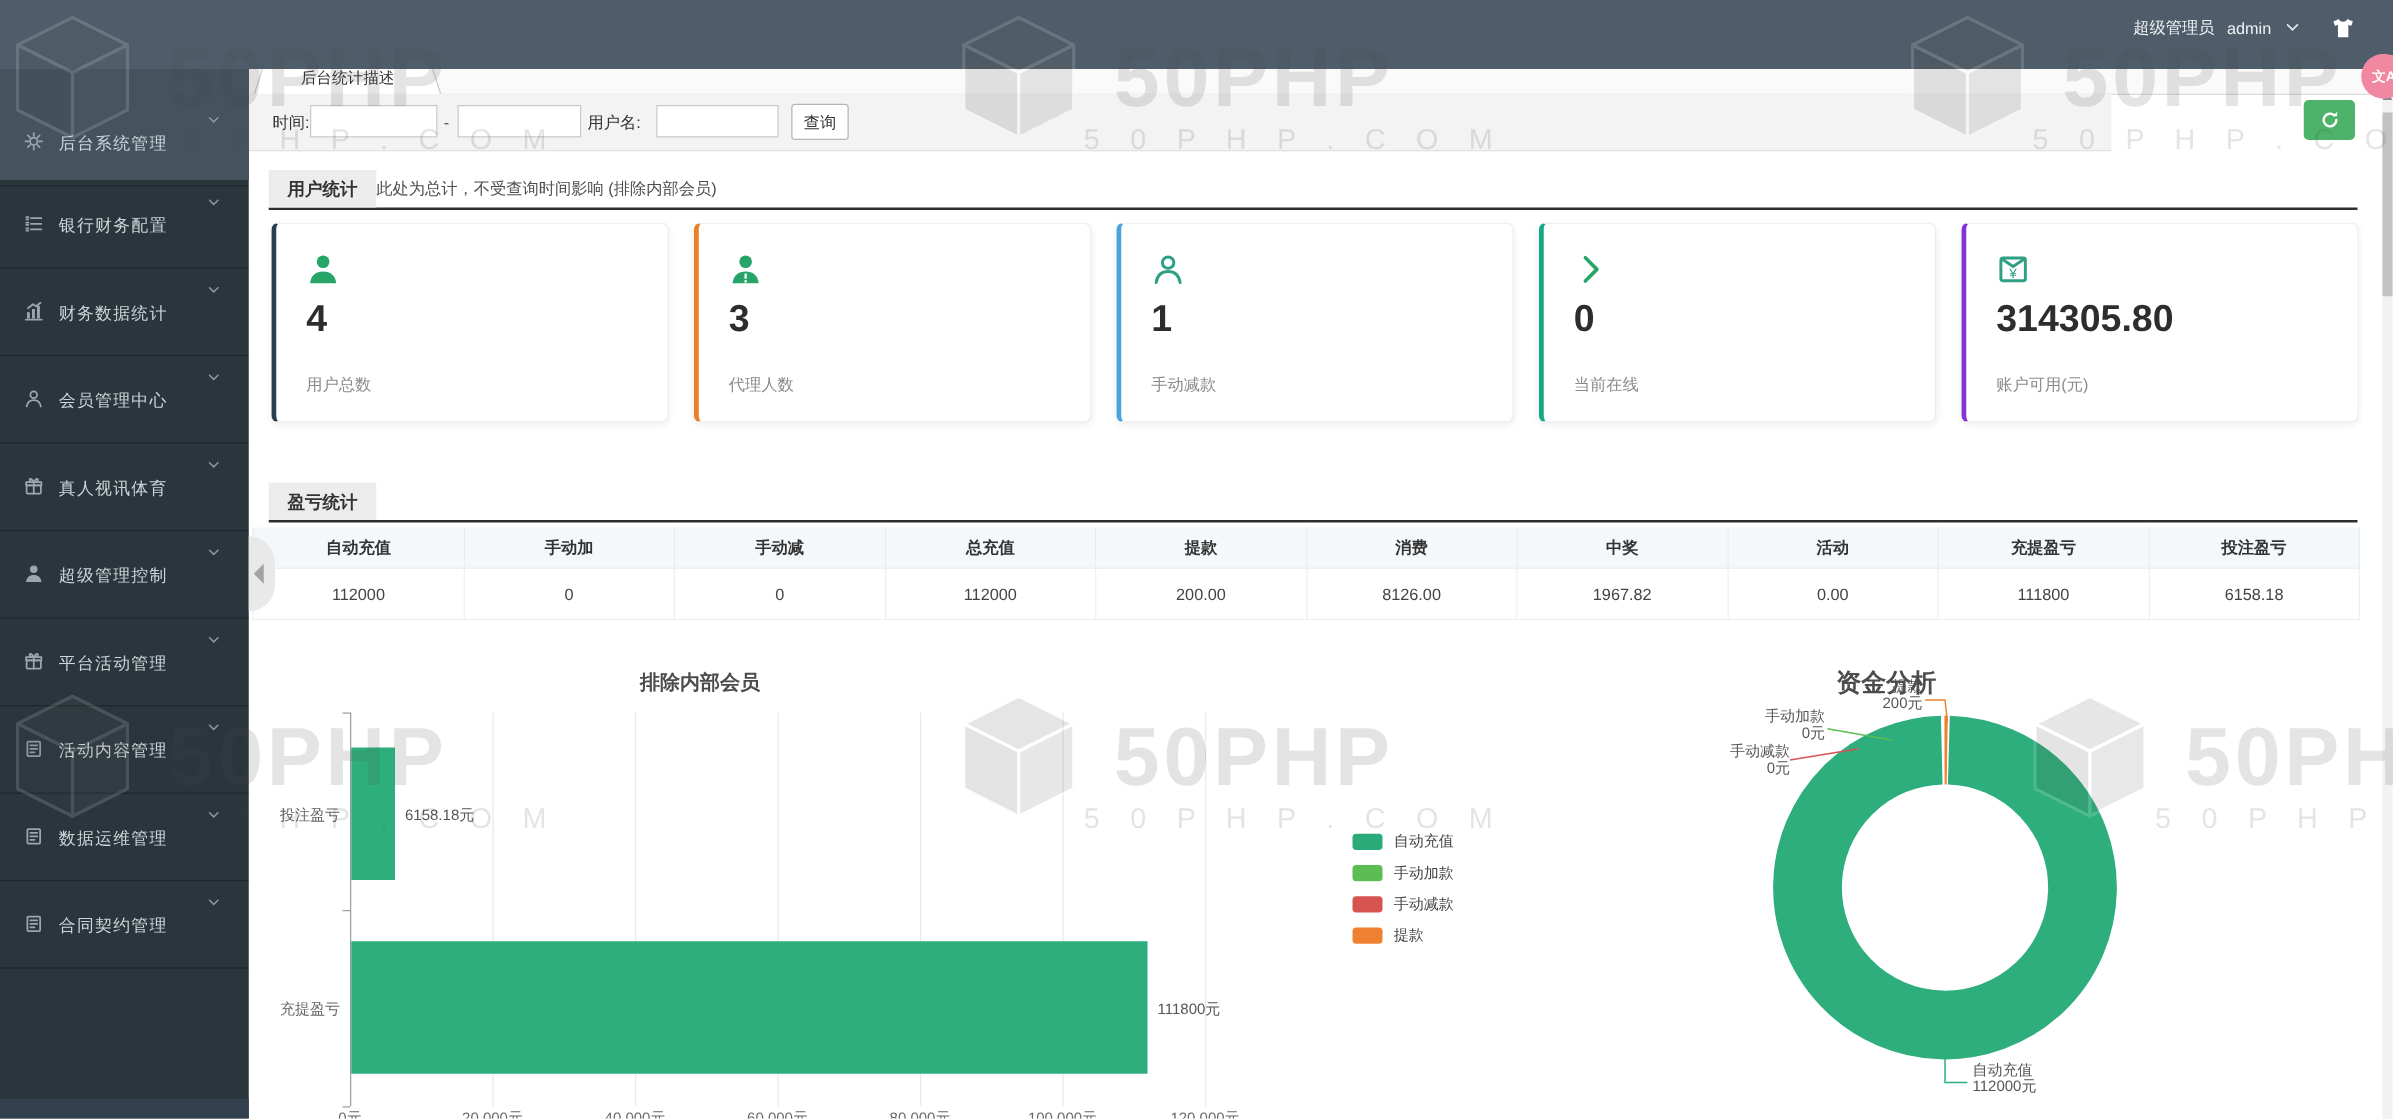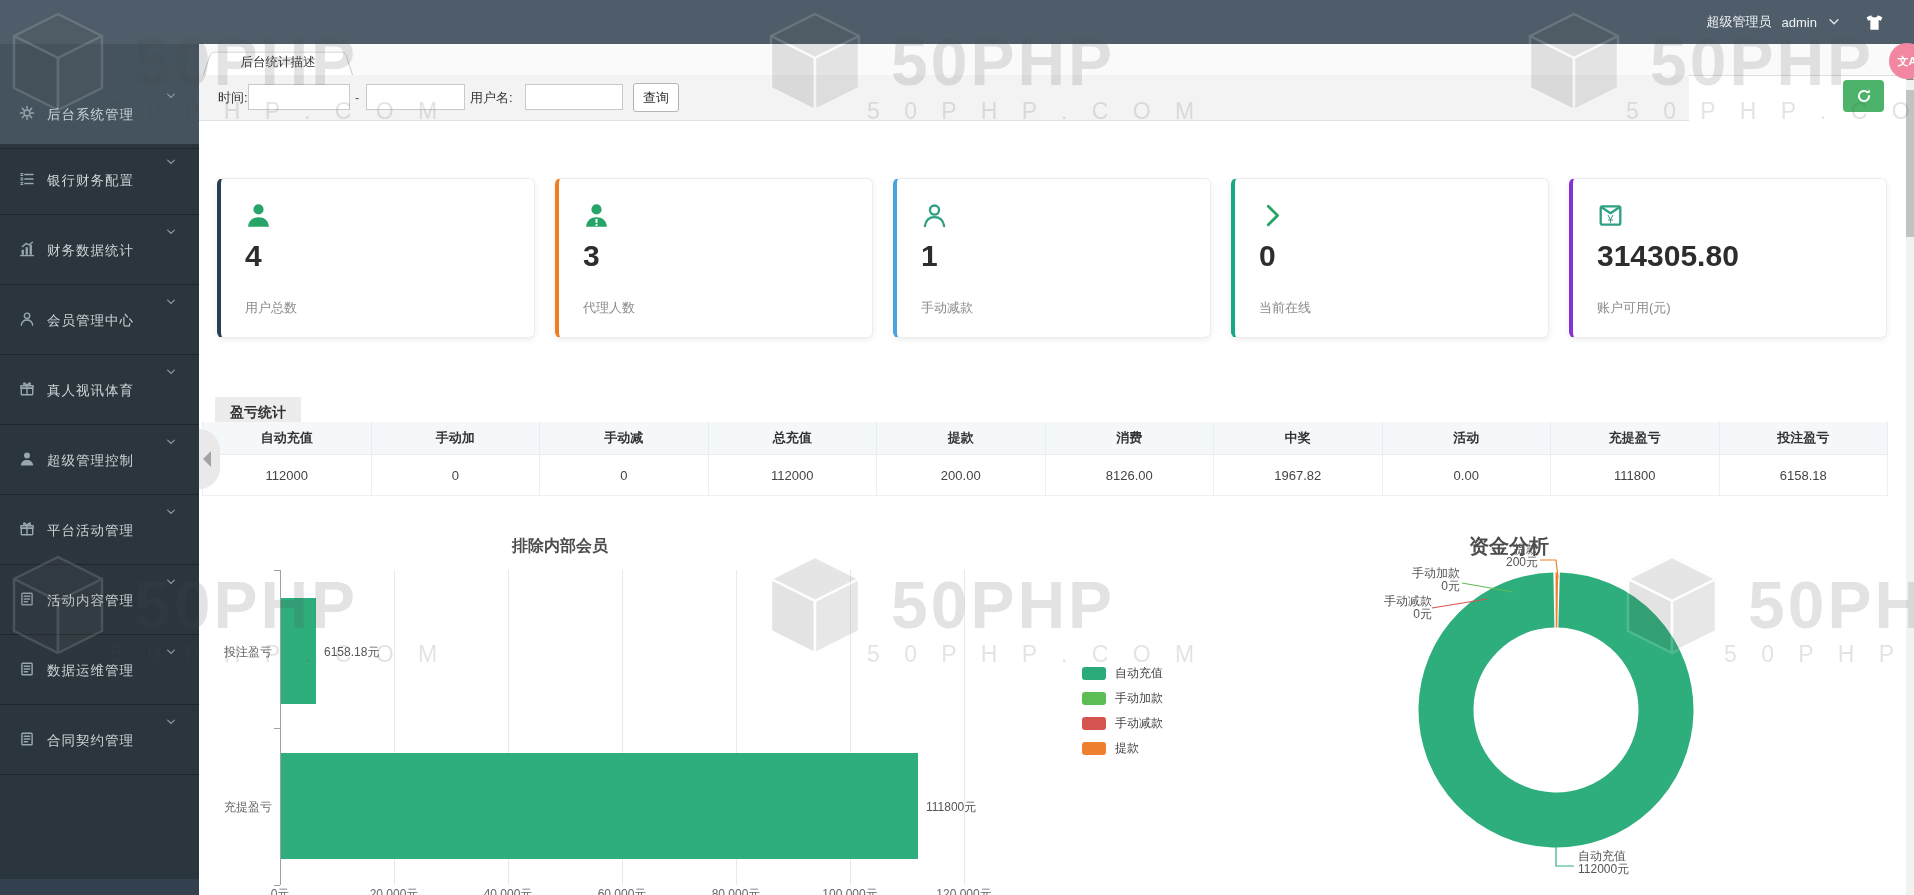--- a/index.html
+++ b/index.html
@@ -1,20 +1,20 @@
 <!DOCTYPE html>
 <html><head>
 <meta charset="utf-8">
 <style>
   html,body{margin:0;padding:0;background:#fff;}
   #app{position:relative;width:1914px;height:895px;overflow:hidden;
        font-family:"Liberation Sans","DejaVu Sans",sans-serif;background:#fff;}
   svg{display:block}
   
-  .header{position:absolute;left:0;top:0;width:1914px;height:44px;background:#4e5d69;z-index:5;}
+  .header{position:absolute;left:0;top:0;width:1914px;height:55px;background:#4e5d69;z-index:5;}
   .header-right{position:absolute;right:30px;top:0;height:44px;display:flex;align-items:center;gap:10px;color:#eef2f4;font-size:13px;}
   .hdr-chev{width:14px;height:14px;color:#dfe5e8;}
   .hdr-shirt{width:19px;height:19px;color:#ffffff;margin-left:14px;}
   
   .sidebar{position:absolute;left:0;top:44px;width:199px;height:851px;background:#2a353c;z-index:4;}
   .side-top{position:absolute;left:0;top:0;width:199px;height:100px;background:#44535e;}
   .side-item{position:absolute;left:0;width:199px;height:70px;border-bottom:1px solid rgba(0,0,0,.28);cursor:pointer;}
   .s-icon{position:absolute;left:19px;top:27px;width:16px;height:16px;color:#9aa7ae;}
   .s-label{position:absolute;left:47px;top:28px;font-size:13.5px;color:#ccd5d9;letter-spacing:1px;}
   .s-chev{position:absolute;right:22px;top:12px;width:12px;height:12px;color:#8b98a0;}
@@ -43,21 +43,21 @@
   
   .translate-badge{position:absolute;left:1889px;top:43px;width:36px;height:36px;border-radius:50%;background:#f287a1;
     color:#fff;font-size:11px;font-weight:bold;display:flex;align-items:center;justify-content:center;z-index:7;cursor:pointer;}
   
   .scrollbar{position:absolute;left:1906px;top:44px;width:8px;height:851px;background:#f2f2f2;z-index:6;}
   .sb-up{position:absolute;left:0px;top:30px;width:0;height:0;border-left:4px solid transparent;border-right:4px solid transparent;
     border-bottom:6px solid #8a8a8a;}
   .sb-thumb{position:absolute;left:0;top:46px;width:8px;height:147px;background:#c2c2c2;cursor:pointer;}
   
   .section-head{position:absolute;left:215px;width:1671px;height:30px;border-bottom:2px solid #2e2e2e;background:#fff;}
-  .s1{top:136px;} .s2{top:397px;}
+  .s1{top:136px;} .s2{top:386px;}
   .chip{position:absolute;left:0;top:0;height:30px;line-height:30px;padding:0 15px;background:#ececec;
     font-weight:bold;font-size:14px;color:#333;}
   .note{position:absolute;top:0;height:30px;line-height:30px;font-size:13px;color:#4d4d4d;white-space:nowrap;}
   .s1 .note{left:86px;} .s2 .note{left:85px;}
   
   .card{position:absolute;top:178px;width:318px;height:160px;background:#fff;border:1px solid #ededed;
     border-left:4px solid #ccc;border-radius:6px;box-shadow:0 2px 6px rgba(0,0,0,.07);box-sizing:border-box;}
   .c-icon{position:absolute;left:24px;top:23px;width:28px;height:28px;}
   .c-icon svg{width:27px;height:27px;}
   .c-value{position:absolute;left:24px;top:60px;font-size:30px;font-weight:bold;color:#2d2d2d;}
@@ -293,20 +293,24 @@
 
   <div class="translate-badge">
     <span>文A</span>
   </div>
 
   <div class="scrollbar">
     <span class="sb-up"></span>
     <span class="sb-thumb"></span>
   </div>
 
+  <div class="section-head s1">
+    <span class="chip">用户统计</span>
+    <span class="note">此处为总计，不受查询时间影响 (排除内部会员)</span>
+  </div>
 
   <div id="cards">
       <div class="card" style="left: 217px; border-left-color: rgb(43, 63, 82);">
         <span class="c-icon" style="color:#27a468">
           <svg viewBox="0 0 16 16">
             <circle cx="8" cy="4.4" r="3" fill="currentColor"></circle>
             <path d="M1.8 14.6c.4-3.8 2.8-5.6 6.2-5.6s5.8 1.8 6.2 5.6z" fill="currentColor"></path>
           </svg>
         </span>
         <span class="c-value">4</span>

